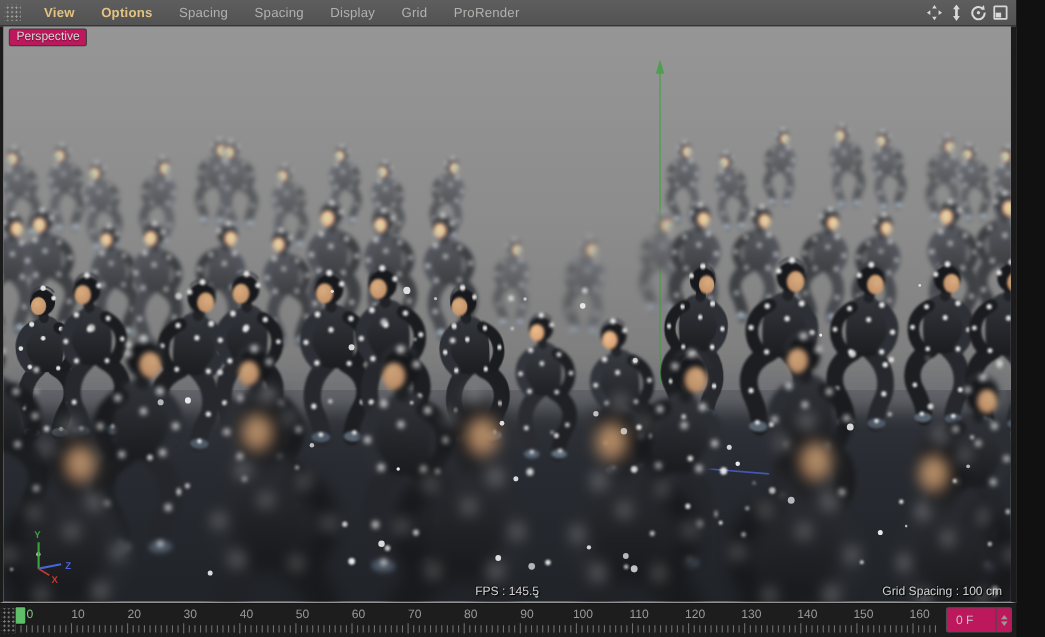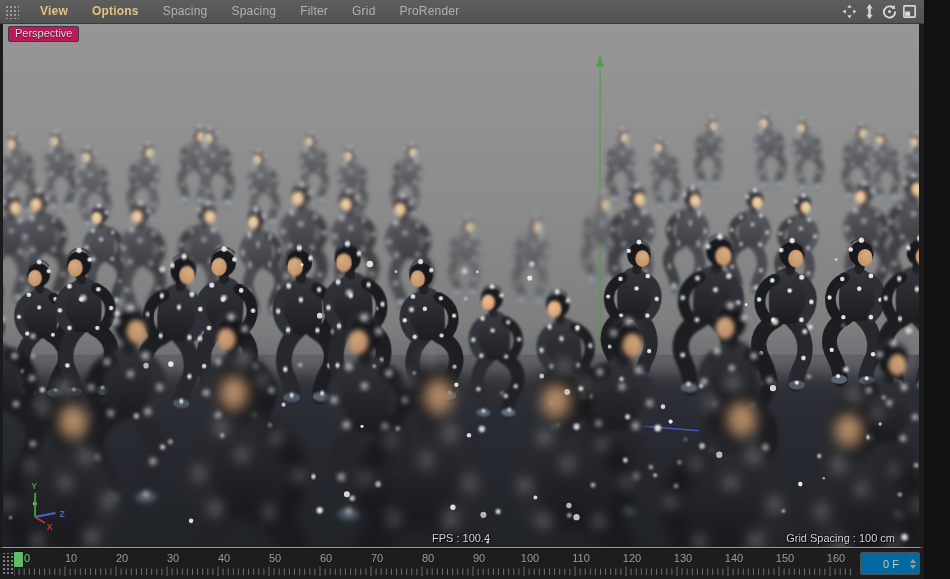--- a/index.html
+++ b/index.html
@@ -44,41 +44,41 @@
     background:#be185d;border:1px solid #3c3c3c;border-radius:2px;
     color:#d8d8d8;font-size:11px;line-height:13px;padding:0 6px 1px 6px;
     text-shadow:0 1px 1px rgba(0,0,0,.5);
   }
   .hud{
     position:absolute;font-size:11px;color:#d2d2d2;
     text-shadow:1px 1px 1px #000, -1px -1px 1px rgba(0,0,0,.4);
     bottom:3px;white-space:nowrap;
   }
   .hud-fps{left:50%;transform:translateX(-50%);}
-  .hud-grid{right:24px;}
+  .hud-grid{right:8px;}
   
   .timeline{
     background:#1d1d1d;display:flex;align-items:stretch;
     border-top:1px solid #141414;box-sizing:border-box;
   }
   .tl-grip{
     width:13px;flex:0 0 auto;margin:4px 0 3px 1px;
     background-image:radial-gradient(#7d7d7d 1px,transparent 1.1px);
     background-size:4px 4px;background-position:1px 2px;
   }
   .ruler{position:relative;flex:1;overflow:hidden;cursor:ew-resize;}
   .ruler svg{position:absolute;inset:0;}
   .playhead{
     position:absolute;left:0;top:3px;width:9px;height:15px;
     border-radius:1px;box-shadow:0 0 0 1px rgba(0,0,0,.35);
   }
   .frame-field{
     flex:0 0 auto;width:60px;margin:3px 4px 4px 6px;
-    background:#0369a1;border:1px solid #505050;border-radius:2px;
-    display:flex;align-items:center;box-sizing:border-box;padding-left:14px;
+    background:#be185d;border:1px solid #505050;border-radius:2px;
+    display:flex;align-items:center;box-sizing:border-box;
   }
   .frame-field .value{flex:1;font-size:11px;color:#c8c8c8;padding-left:8px;}
   .spinner{
     width:13px;align-self:stretch;border-left:1px solid #474747;
     display:flex;flex-direction:column;align-items:center;justify-content:center;gap:2px;
   }
   .spinner i{display:block;width:0;height:0;border-left:3px solid transparent;border-right:3px solid transparent;}
   .spinner .up{border-bottom:4px solid #9a9a9a;}
   .spinner .dn{border-top:4px solid #9a9a9a;}
 </style>
@@ -87,21 +87,21 @@
 
 <div class="app">
 
   <div class="menubar">
     <div class="menu-grip"></div>
     <nav id="menu-items" style="display:flex;">
         <span class="menu-item accent">View</span>
         <span class="menu-item accent">Options</span>
         <span class="menu-item">Spacing</span>
         <span class="menu-item">Spacing</span>
-        <span class="menu-item">Filter</span>
+        <span class="menu-item">Display</span>
         <span class="menu-item">Grid</span>
         <span class="menu-item">ProRender</span>
       </nav>
     <div class="spacer"></div>
     <div class="nav-icons">
       <div class="nav-btn">
         <svg width="15" height="15" viewBox="0 0 24 24" fill="#d8d8d8">
           <path d="M12 1 L15.4 6 H8.6 Z M12 23 L15.4 18 H8.6 Z M1 12 L6 8.6 V15.4 Z M23 12 L18 8.6 V15.4 Z"></path>
         </svg>
       </div>
@@ -358,21 +358,21 @@
         <line x1="33" y1="492" x2="33" y2="468" stroke="#3aa33a" stroke-width="2"></line>
         <text x="29" y="464" fill="#3aa33a">Y</text>
         <line x1="33" y1="492" x2="54" y2="488" stroke="#4a62d8" stroke-width="2"></line>
         <text x="58" y="492" fill="#4a62d8">Z</text>
         <line x1="33" y1="492" x2="43" y2="498" stroke="#c0392b" stroke-width="1.6"></line>
         <text x="45" y="505" fill="#c0392b">X</text>
       </g>
     </svg>
 
     <div class="vp-label">Perspective</div>
-    <div class="hud hud-fps">FPS : 100.4</div>
+    <div class="hud hud-fps">FPS : 145.5</div>
     <div class="hud hud-grid">Grid Spacing : 100 cm</div>
   </div>
 
   <div class="timeline">
     <div class="tl-grip"></div>
     <div class="ruler" id="ruler">
       <div class="playhead" id="playhead" style="background: rgb(95, 190, 106); left: 0px;"></div>
     <svg width="880" height="31">
           <path d="M0.0 17.5 V27 M5.1 19.5 V26 M10.2 19.5 V26 M15.3 19.5 V26 M20.4 19.5 V26 M25.5 19.5 V26 M30.6 19.5 V26 M35.7 19.5 V26 M40.8 19.5 V26 M45.9 19.5 V26 M51.0 17.5 V27 M56.1 19.5 V26 M61.2 19.5 V26 M66.3 19.5 V26 M71.4 19.5 V26 M76.5 19.5 V26 M81.6 19.5 V26 M86.7 19.5 V26 M91.8 19.5 V26 M96.9 19.5 V26 M102.0 17.5 V27 M107.1 19.5 V26 M112.2 19.5 V26 M117.3 19.5 V26 M122.4 19.5 V26 M127.5 19.5 V26 M132.6 19.5 V26 M137.7 19.5 V26 M142.8 19.5 V26 M147.9 19.5 V26 M153.0 17.5 V27 M158.1 19.5 V26 M163.2 19.5 V26 M168.3 19.5 V26 M173.4 19.5 V26 M178.5 19.5 V26 M183.6 19.5 V26 M188.7 19.5 V26 M193.8 19.5 V26 M198.9 19.5 V26 M204.0 17.5 V27 M209.1 19.5 V26 M214.2 19.5 V26 M219.3 19.5 V26 M224.4 19.5 V26 M229.5 19.5 V26 M234.6 19.5 V26 M239.7 19.5 V26 M244.8 19.5 V26 M249.9 19.5 V26 M255.0 17.5 V27 M260.1 19.5 V26 M265.2 19.5 V26 M270.3 19.5 V26 M275.4 19.5 V26 M280.5 19.5 V26 M285.6 19.5 V26 M290.7 19.5 V26 M295.8 19.5 V26 M300.9 19.5 V26 M306.0 17.5 V27 M311.1 19.5 V26 M316.2 19.5 V26 M321.3 19.5 V26 M326.4 19.5 V26 M331.5 19.5 V26 M336.6 19.5 V26 M341.7 19.5 V26 M346.8 19.5 V26 M351.9 19.5 V26 M357.0 17.5 V27 M362.1 19.5 V26 M367.2 19.5 V26 M372.3 19.5 V26 M377.4 19.5 V26 M382.5 19.5 V26 M387.6 19.5 V26 M392.7 19.5 V26 M397.8 19.5 V26 M402.9 19.5 V26 M408.0 17.5 V27 M413.1 19.5 V26 M418.2 19.5 V26 M423.3 19.5 V26 M428.4 19.5 V26 M433.5 19.5 V26 M438.6 19.5 V26 M443.7 19.5 V26 M448.8 19.5 V26 M453.9 19.5 V26 M459.0 17.5 V27 M464.1 19.5 V26 M469.2 19.5 V26 M474.3 19.5 V26 M479.4 19.5 V26 M484.5 19.5 V26 M489.6 19.5 V26 M494.7 19.5 V26 M499.8 19.5 V26 M504.9 19.5 V26 M510.0 17.5 V27 M515.1 19.5 V26 M520.2 19.5 V26 M525.3 19.5 V26 M530.4 19.5 V26 M535.5 19.5 V26 M540.6 19.5 V26 M545.7 19.5 V26 M550.8 19.5 V26 M555.9 19.5 V26 M561.0 17.5 V27 M566.1 19.5 V26 M571.2 19.5 V26 M576.3 19.5 V26 M581.4 19.5 V26 M586.5 19.5 V26 M591.6 19.5 V26 M596.7 19.5 V26 M601.8 19.5 V26 M606.9 19.5 V26 M612.0 17.5 V27 M617.1 19.5 V26 M622.2 19.5 V26 M627.3 19.5 V26 M632.4 19.5 V26 M637.5 19.5 V26 M642.6 19.5 V26 M647.7 19.5 V26 M652.8 19.5 V26 M657.9 19.5 V26 M663.0 17.5 V27 M668.1 19.5 V26 M673.2 19.5 V26 M678.3 19.5 V26 M683.4 19.5 V26 M688.5 19.5 V26 M693.6 19.5 V26 M698.7 19.5 V26 M703.8 19.5 V26 M708.9 19.5 V26 M714.0 17.5 V27 M719.1 19.5 V26 M724.2 19.5 V26 M729.3 19.5 V26 M734.4 19.5 V26 M739.5 19.5 V26 M744.6 19.5 V26 M749.7 19.5 V26 M754.8 19.5 V26 M759.9 19.5 V26 M765.0 17.5 V27 M770.1 19.5 V26 M775.2 19.5 V26 M780.3 19.5 V26 M785.4 19.5 V26 M790.5 19.5 V26 M795.6 19.5 V26 M800.7 19.5 V26 M805.8 19.5 V26 M810.9 19.5 V26 M816.0 17.5 V27 M821.1 19.5 V26 M826.2 19.5 V26 M831.3 19.5 V26 M836.4 19.5 V26 M841.5 19.5 V26 M846.6 19.5 V26 M851.7 19.5 V26 M856.8 19.5 V26 M861.9 19.5 V26 M867.0 17.5 V27 " stroke="#6f6f6f" stroke-width="1"></path>
           <text x="10.0" y="13" text-anchor="start" font-size="11" font-family="Liberation Sans,sans-serif" fill="#7acb7f">0</text>

